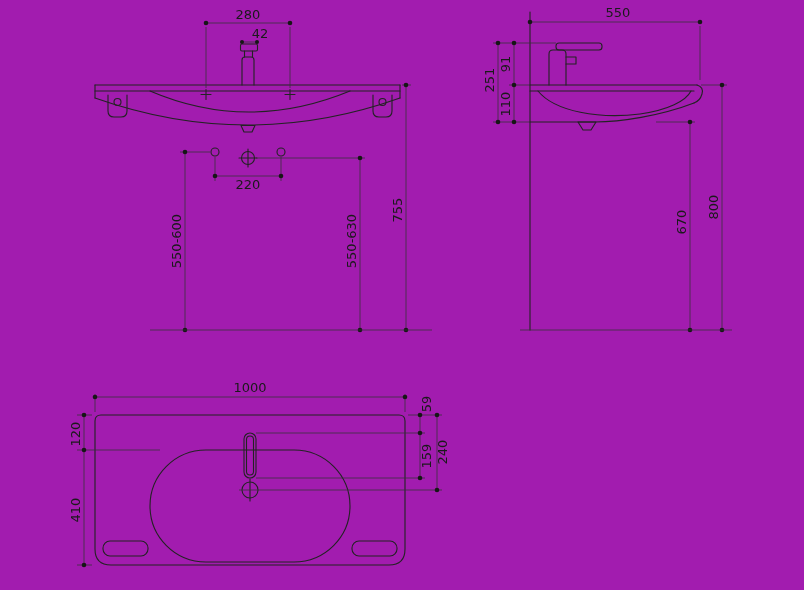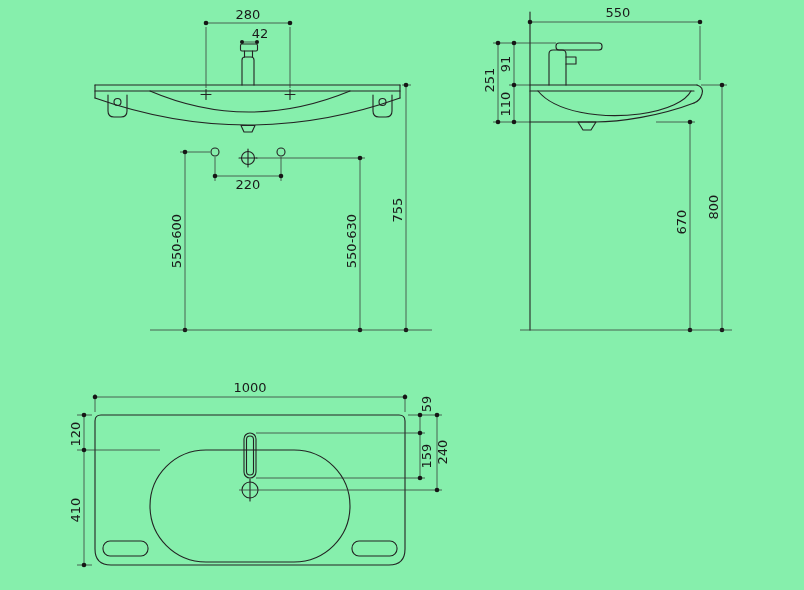--- a/index.html
+++ b/index.html
@@ -1,20 +1,20 @@
 <!DOCTYPE html>
 <html><head>
 <meta charset="utf-8">
 <style>
   html, body { margin: 0; padding: 0; background: #ffffff; }
   .sheet {
     position: relative;
     width: 804px;
     height: 590px;
-    background: #86efac;
+    background: #a21caf;
     overflow: hidden;
   }
   svg { display: block; }
   svg text {
     font-family: "DejaVu Sans", "Liberation Sans", sans-serif;
     font-size: 13px;
     fill: #1a1a1a;
   }
   .obj  { fill: none; stroke: #232323; stroke-width: 1.1; stroke-linecap: round; stroke-linejoin: round; }
   .dim  { fill: none; stroke: #343434; stroke-width: 0.75; }

